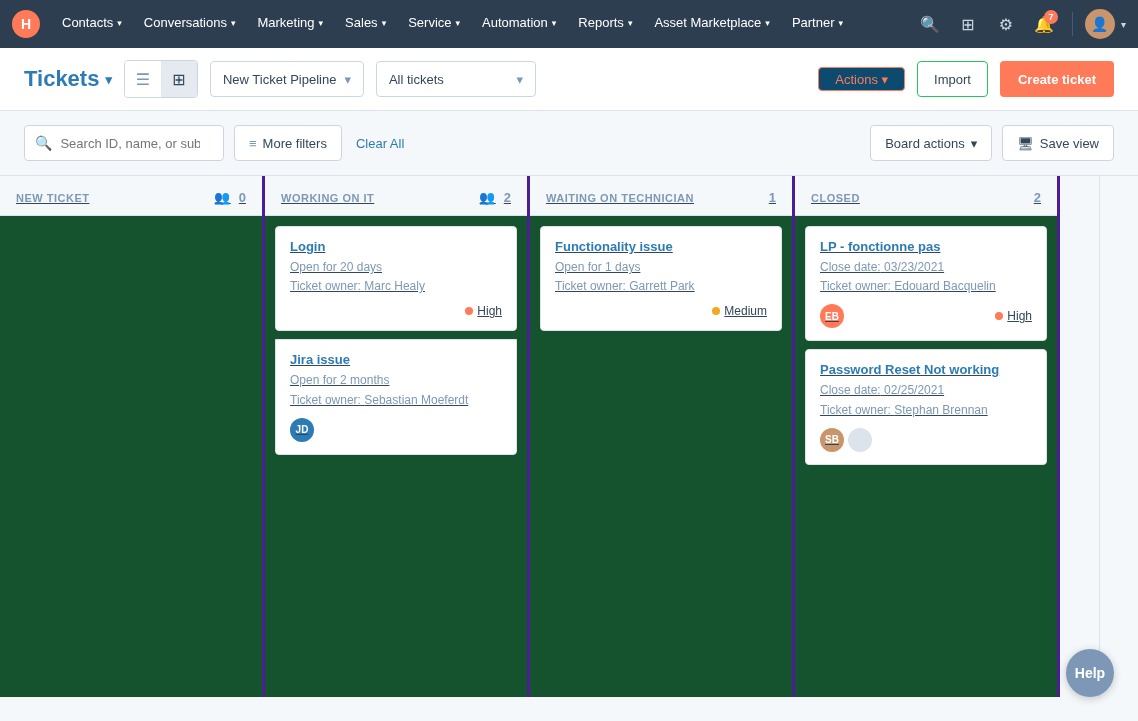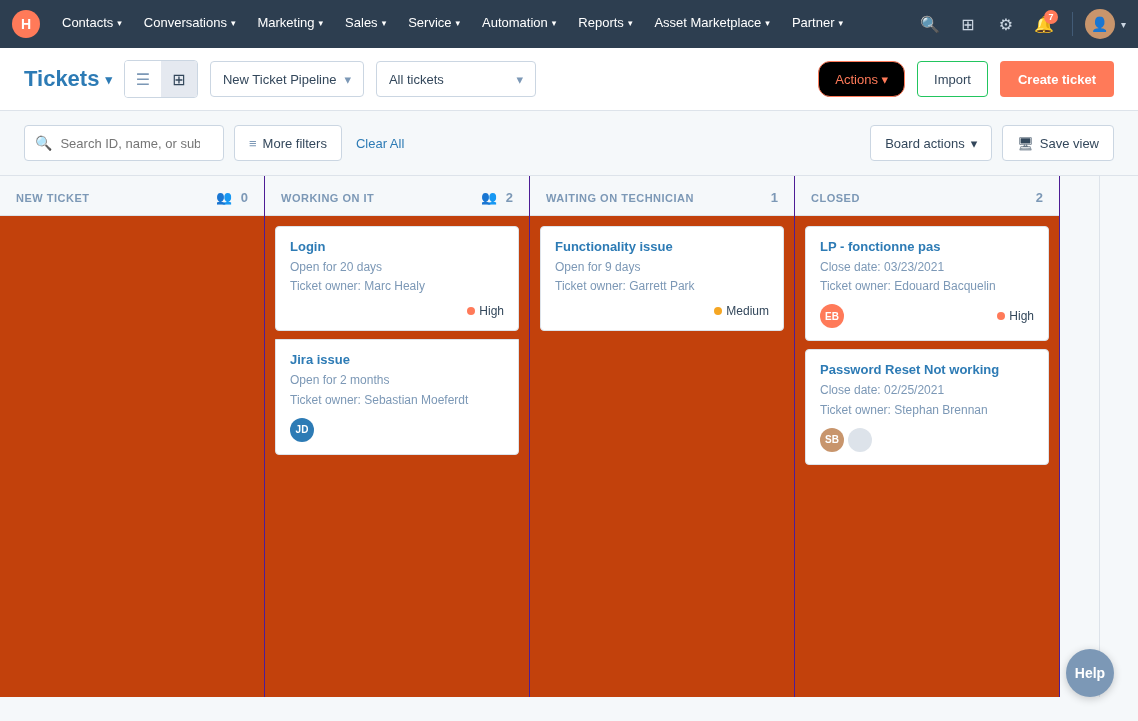--- a/index.html
+++ b/index.html
@@ -100,22 +100,22 @@
       cursor: pointer; color: #33475b; font-size: 13px; min-width: 160px;
     }
     .filter-select .caret { color: #7c98b6; margin-left: auto; }
     .toolbar-spacer { flex: 1; }
     .btn-outline {
       border: 1px solid #22c55e; background: #fff; color: #33475b;
       padding: 0 16px; height: 36px; border-radius: 4px; cursor: pointer;
       font-size: 13px; display: flex; align-items: center; gap: 6px;
     }
     .btn-outline-orange {
-      border: 1px solid #ff7a59; background: #000000; color: #ff7a59;
-      padding: 0 16px; height: 36px; border-radius: 12px; cursor: pointer;
+      border: 1px solid #ff7a59; background: #0c4a6e; color: #ff7a59;
+      padding: 0 16px; height: 24px; border-radius: 4px; cursor: pointer;
       font-size: 13px;
     }
     .btn-primary {
       background: #ff7a59; color: #fff; border: none;
       padding: 0 18px; height: 36px; border-radius: 4px; cursor: pointer;
       font-size: 13px; font-weight: 600;
     }
 
     
     .filter-bar {
@@ -165,24 +165,25 @@
     
     .board {
       display: flex;
       overflow-x: auto;
       height: calc(100vh - 200px);
       background: #f5f8fa;
     }
     .column {
       min-width: 265px;
       max-width: 265px;
-      border-right: 1px solid #4c1d95;
+      border-right: 3px solid #4c1d95;
       display: flex;
       flex-direction: column;
-      background: #c2410c;
+      background: #14532d;
+      text-decoration: underline;
     }
     .column-header {
       padding: 14px 16px 10px;
       display: flex;
       align-items: center;
       gap: 8px;
       border-bottom: 1px solid #dde3ea;
       background: #f5f8fa;
     }
     .column-title {
@@ -437,21 +438,21 @@
   <div class="column">
     <div class="column-header">
       <span class="column-title">WAITING ON TECHNICIAN</span>
       <span class="column-count">1</span>
     </div>
     <div class="column-body">
 
       <div class="ticket-card">
         <div class="ticket-title">Functionality issue</div>
         <div class="ticket-meta">
-          <span>Open for 9 days</span><br>
+          <span>Open for 1 days</span><br>
           <span>Ticket owner:</span>
           <span>Garrett Park</span>
         </div>
         <div class="ticket-footer">
           <div></div>
           <div class="priority-badge">
             <span class="priority-dot dot-medium"></span>
             <span>Medium</span>
           </div>
         </div>

